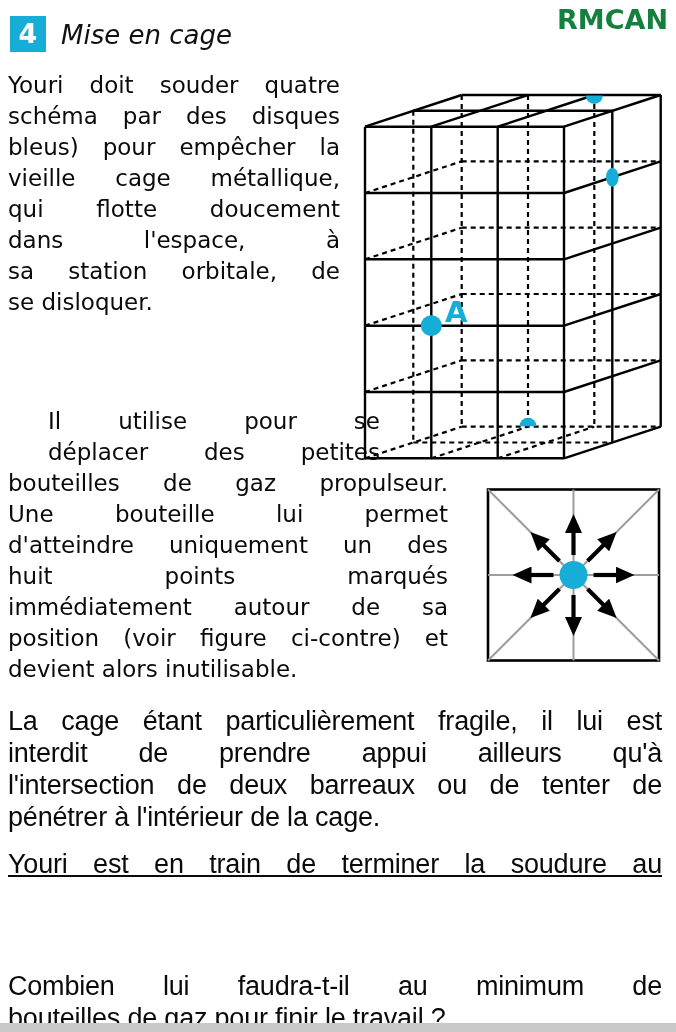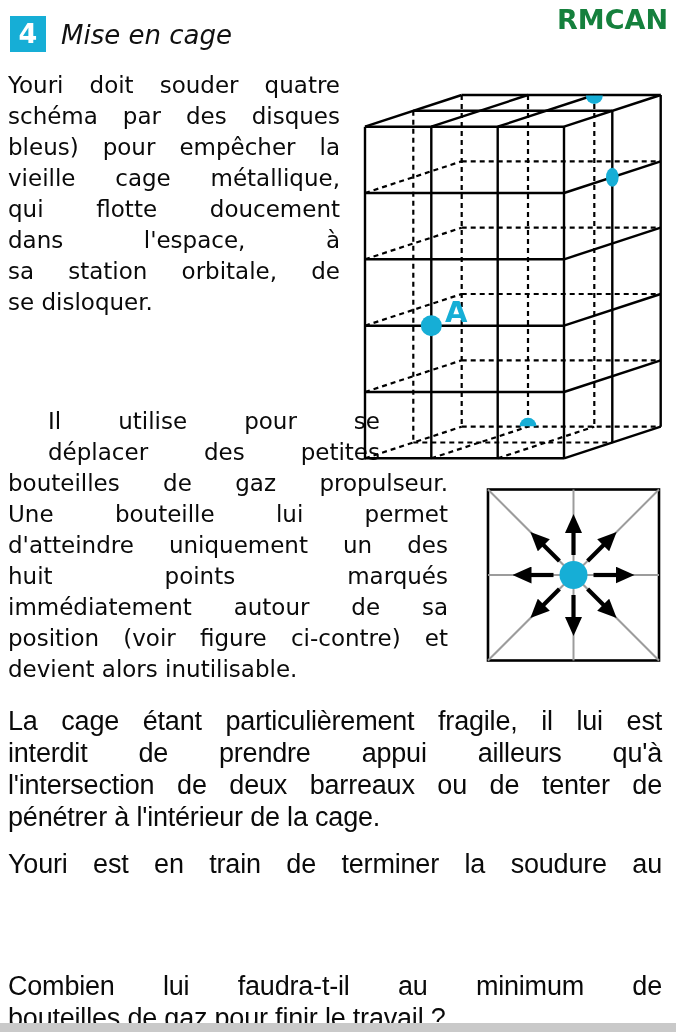--- a/index.html
+++ b/index.html
@@ -13,21 +13,21 @@
   #brand{position:absolute;right:8px;top:4px;font:bold 27px/32px "DejaVu Sans",sans-serif;color:#15803d;}
 
   
   .tA{font:23px/31px "DejaVu Sans",sans-serif;color:#0a0a0a;}
   .tB{font:27px/32px "Liberation Sans",sans-serif;color:#0a0a0a;letter-spacing:-0.2px;}
   .para{position:absolute;}
   #p1 {left:8px;top:70px;width:332px;}
   #p2a{left:8px;top:406px;width:332px;margin-left:40px;}
   #p2b{left:8px;top:468px;width:440px;}
   #p3 {left:8px;top:705px;width:654px;}
-  #p4 {left:8px;top:848px;width:654px;}
+  #p4 {left:8px;top:848px;width:654px;text-decoration:underline;}
   #p5 {left:8px;top:956px;width:654px;margin-top:14px;}
   .jline{text-align:justify;text-align-last:justify;white-space:nowrap;}
   .jline.jlast{text-align-last:left;}
 
   
   #cageFig{position:absolute;left:340px;top:80px;}
   #dirFig{position:absolute;left:482px;top:484px;}
   .solid{stroke:#000;stroke-width:2.4;fill:none;}
   .dash{stroke:#000;stroke-width:2.2;fill:none;stroke-dasharray:5 4;}
   .gray{stroke:#9c9c9c;stroke-width:2;fill:none;}

